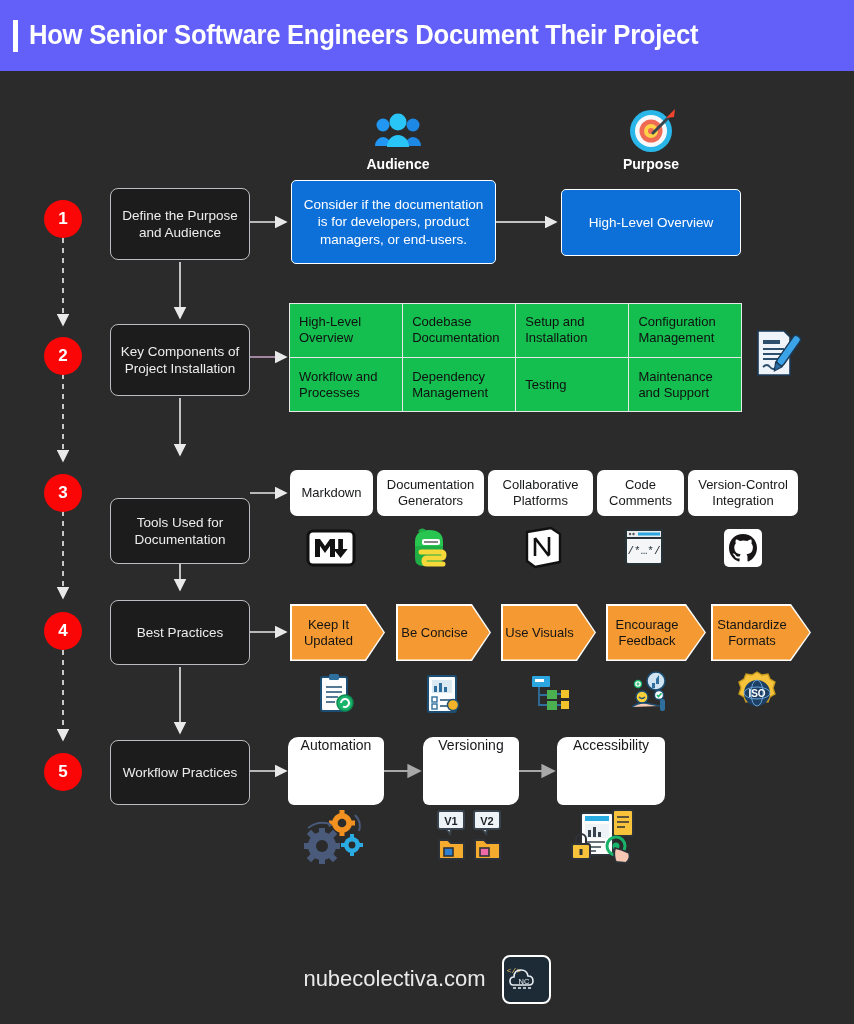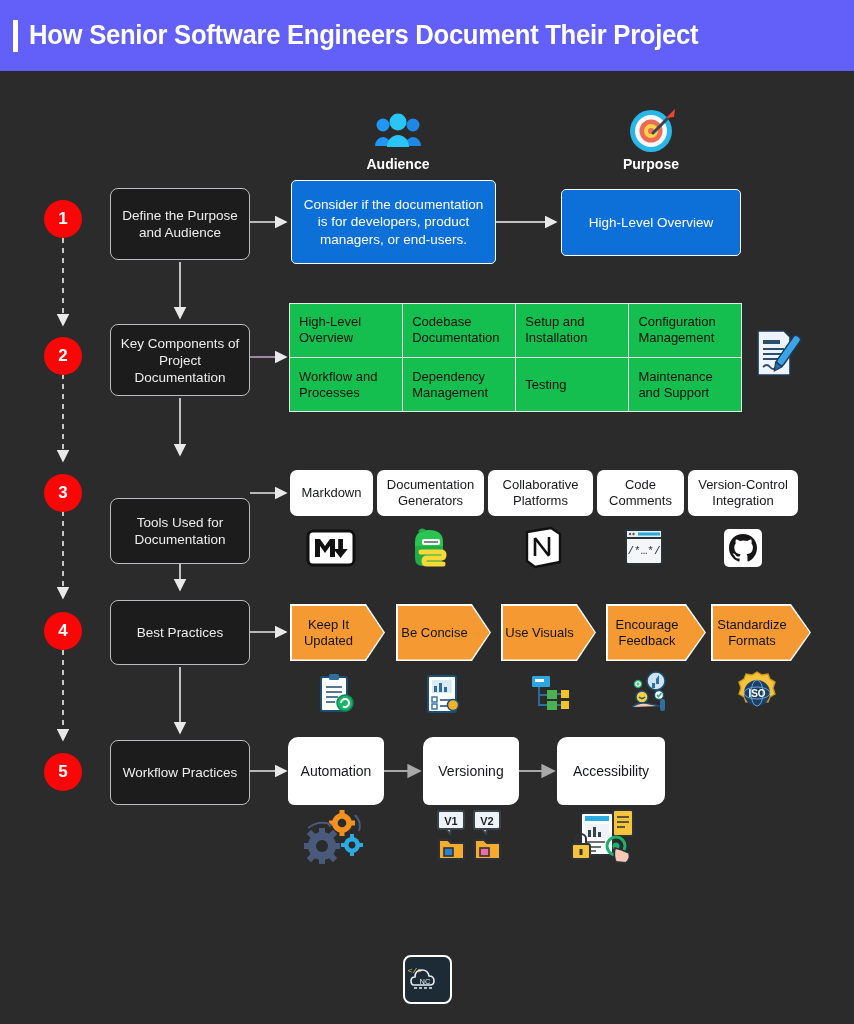--- a/index.html
+++ b/index.html
@@ -76,21 +76,21 @@
   .chev-in{
     position:absolute;left:1.5px;top:1.5px;right:1.5px;bottom:1.5px;background:#f59a32;
     clip-path:polygon(0 0, 80% 0, 100% 50%, 80% 100%, 0 100%);
     display:flex;align-items:center;justify-content:center;
     color:#141414;font-size:13px;line-height:16px;text-align:center;
     padding-right:18px;box-sizing:border-box;
   }
   
   .sbox{
     position:absolute;background:#ffffff;color:#17181a;font-size:14px;
-    display:flex;align-items:center;justify-content:center;
+    display:flex;align-items:flex-start;justify-content:center;
     border-radius:10px 6px 10px 6px;box-sizing:border-box;
   }
   
   .footer{
     position:absolute;left:0;top:948px;width:854px;height:62px;
     display:flex;align-items:center;justify-content:center;gap:16px;
   }
   .footer-text{color:#eaeaea;font-size:22px;}
   .logo{
     width:45px;height:45px;border:2px solid #ffffff;border-radius:8px;background:#1d2b36;
@@ -180,21 +180,21 @@
     <span>4</span>
   </div>
 <div class="circ" style="left:44px;top:753px;">
     <span>5</span>
   </div>
 
 <div class="dbox" style="left:110px;top:188px;width:140px;height:72px;">
     <span>Define the Purpose and Audience</span>
   </div>
 <div class="dbox" style="left:110px;top:324px;width:140px;height:72px;">
-    <span>Key Components of Project Documentation</span>
+    <span>Key Components of Project Installation</span>
   </div>
 <div class="dbox" style="left:110px;top:460px;width:140px;height:66px;margin-top:38px;">
     <span>Tools Used for Documentation</span>
   </div>
 <div class="dbox" style="left:110px;top:600px;width:140px;height:65px;">
     <span>Best Practices</span>
   </div>
 <div class="dbox" style="left:110px;top:740px;width:140px;height:65px;">
     <span>Workflow Practices</span>
   </div>
@@ -432,20 +432,21 @@
     <rect x="1" y="36" width="18" height="15" rx="2" fill="#f7c33a" stroke="#2c3238" stroke-width="2"></rect>
     <path d="M5 36 v-5 a5 5 0 0 1 10 0 v5" fill="none" stroke="#2c3238" stroke-width="2"></path>
     <rect x="8.5" y="41" width="3" height="6" fill="#2c3238"></rect>
   </g>
   <circle cx="45" cy="38" r="9" fill="none" stroke="#19b36a" stroke-width="3"></circle>
   <circle cx="45" cy="38" r="3.5" fill="#19b36a"></circle>
   <path d="M44 40 q-2 8 1 14 l10 1 q5 -4 3 -10 l-7 -3 z" fill="#f7c9b5" stroke="#2c3238" stroke-width="1.8"></path>
 </svg>
 
 <div class="footer">
+  <div class="footer-text">nubecolectiva.com</div>
   <div class="logo">
     <svg width="41" height="41" viewBox="0 0 41 41">
       <text x="10" y="16" font-size="8" fill="#f0c060" text-anchor="middle" font-family="'Liberation Mono',monospace">&lt;/&gt;</text>
       <path d="M9 28 q-3 0 -3 -4 q0 -4 4 -4 q0 -7 7 -7 q6 0 7 6 q5 0 5 5 q0 4 -4 4 z" fill="none" stroke="#e9eef2" stroke-width="1.6"></path>
       <path d="M9 31 h3 M14 31 h3 M19 31 h3 M24 31 h3" stroke="#e9eef2" stroke-width="1.5"></path>
       <text x="20" y="27" font-size="7.5" fill="#e9eef2" text-anchor="middle" font-family="'Liberation Sans',sans-serif">NC</text>
     </svg>
   </div>
 </div>
 

